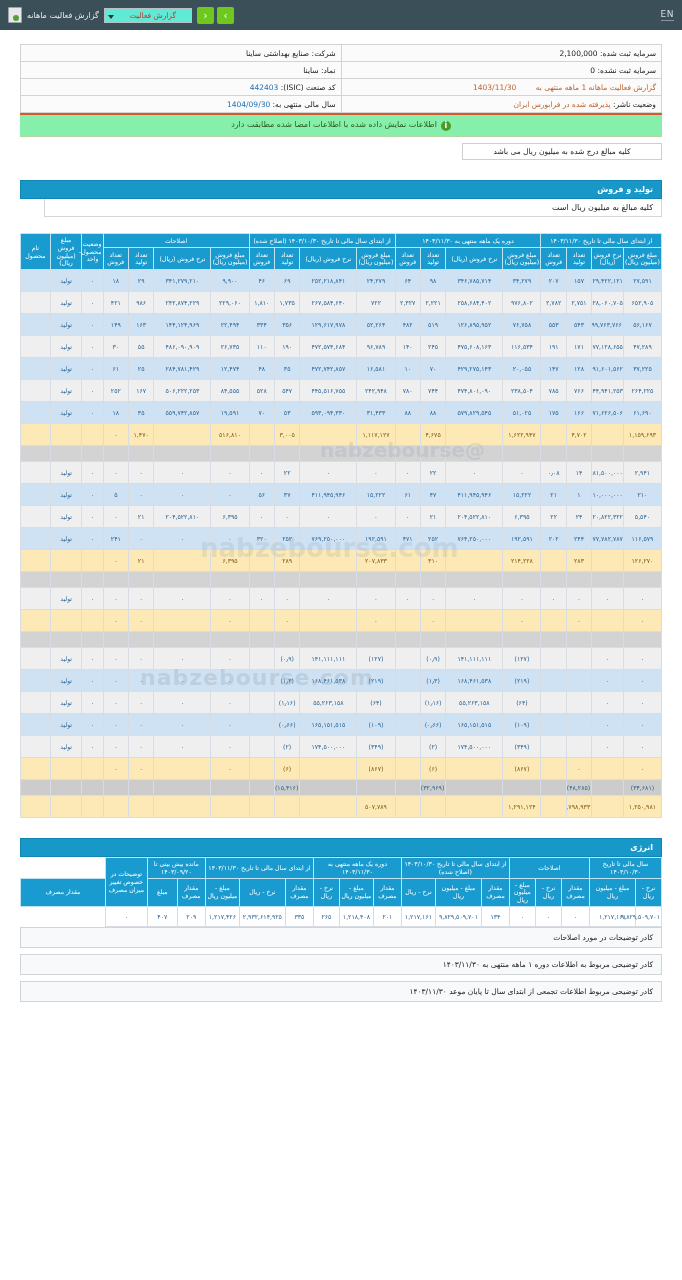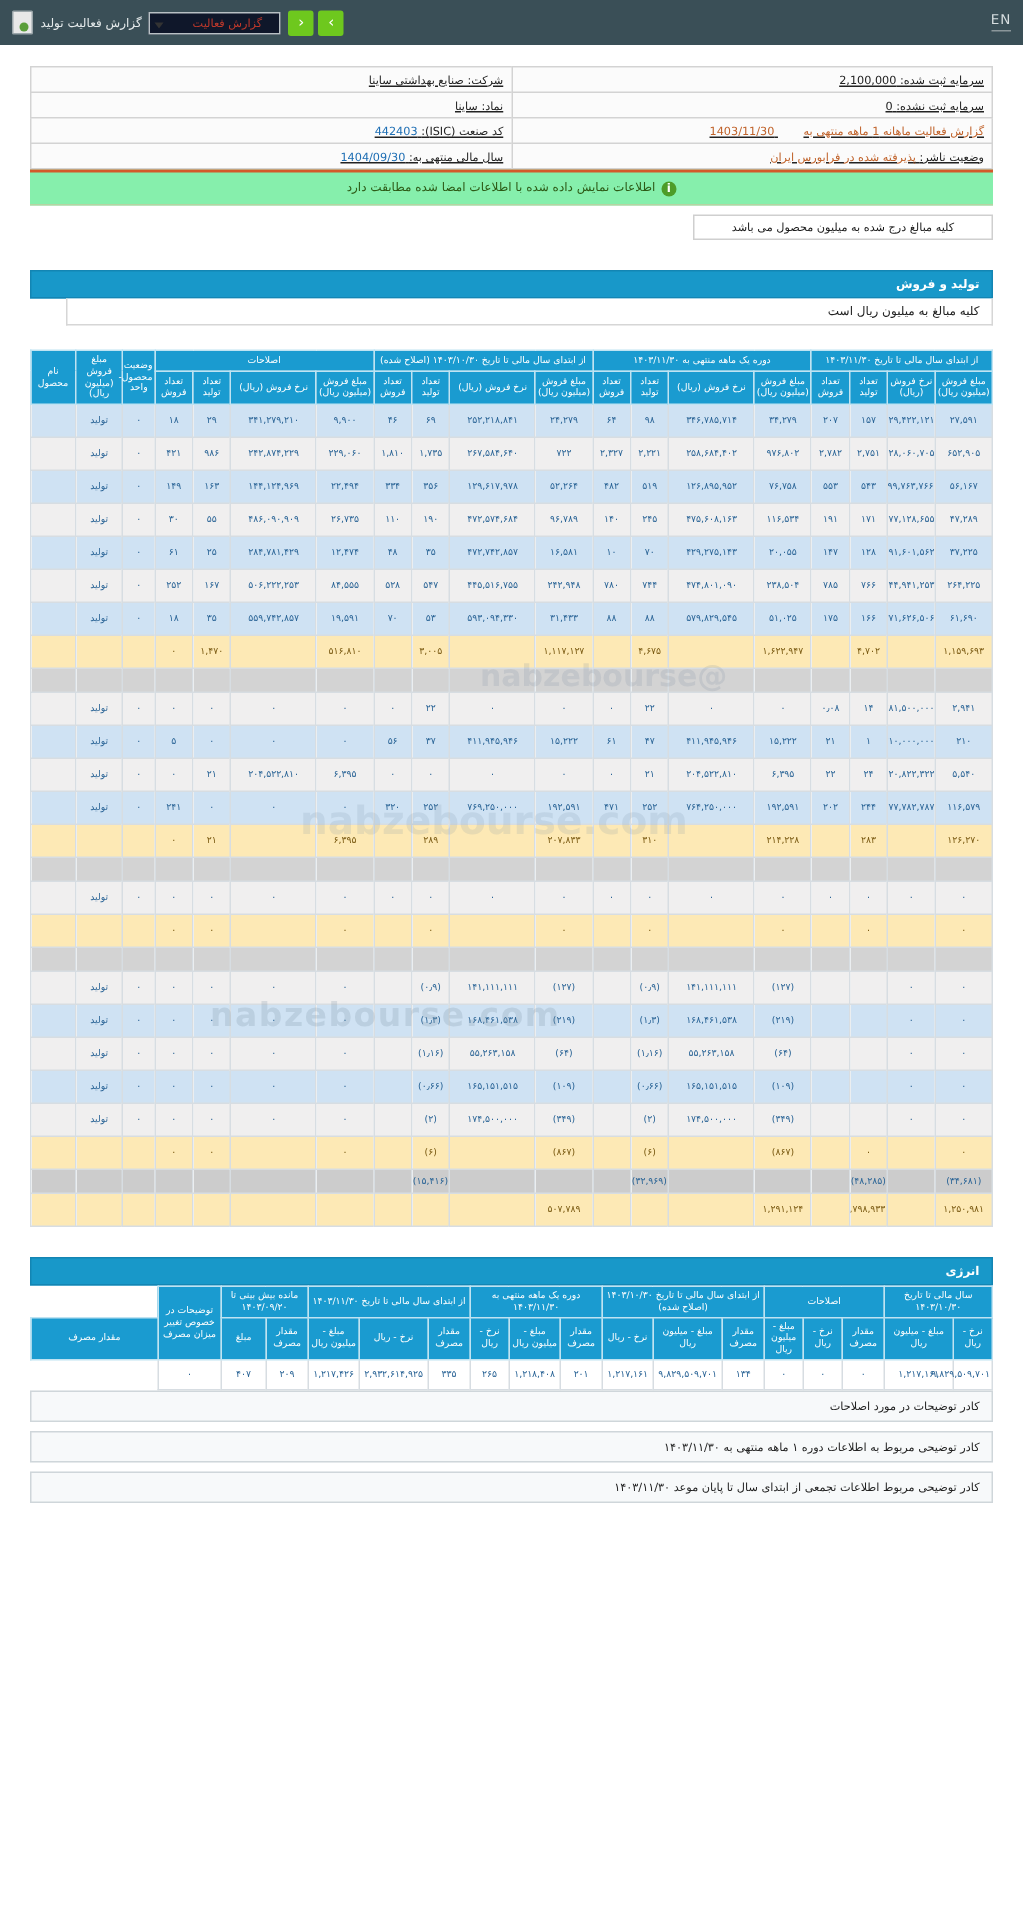--- a/index.html
+++ b/index.html
@@ -32,29 +32,29 @@
     position: relative;
   }
   .tb-icon::after {
     content: "";
     position: absolute; right: 2px; bottom: 1px;
     width: 6px; height: 6px; border-radius: 50%;
     background: #5a9e3a;
   }
   .tb-title { color: #e6ebec; font-size: 8px; white-space: nowrap; }
   .tb-select {
-    background: #0f172a;
+    background: #5eead4;
     border: 1px solid #b8c0c4;
     height: 15px; width: 88px;
     font-size: 7.5px;
     color: #c0392b;
-    text-align: left;
+    text-align: center;
     line-height: 13px;
     position: relative;
-    padding-left: 28px;
+    padding-left: 10px;
   }
   .tb-select::after {
     content: "";
     position: absolute; left: 3px; top: 6px;
     border-left: 3px solid transparent;
     border-right: 3px solid transparent;
     border-top: 4px solid #333;
   }
   .navgrp { display: flex; gap: 3px; margin-right: 6px; }
   .navbtn {
@@ -84,21 +84,21 @@
     font-size: 7.5px;
     margin-top: 4px;
   }
   table.info td {
     border: 1px solid #d3d3d3;
     height: 17px;
     padding: 1px 5px;
     background: #fbfbfb;
     white-space: nowrap;
   }
-  table.info td.lbl { color: #222; text-decoration: underline; }
+  table.info td.lbl { color: #222; }
   .val-blue { color: #1f6fb4; text-align: right; }
   .val-dark { color: #222; }
   .val-orange { color: #c0622a; margin-left: 17px; }
 
   .notice {
     width: 642px;
     background: #86efac;
     border-top: 2px solid #d45a2a;
     border-bottom: 1px solid #b6d3a3;
     color: #2d5a16;
@@ -244,21 +244,21 @@
 <body>
 
 <div class="topbar">
   <div class="en-label">EN</div>
   <div class="topbar-right">
     <div class="navgrp">
       <div class="navbtn">›</div>
       <div class="navbtn">‹</div>
     </div>
     <div class="tb-select">گزارش فعالیت</div>
-    <div class="tb-title">گزارش فعالیت تولید</div>
+    <div class="tb-title">گزارش فعالیت ماهانه</div>
     <div class="tb-icon"></div>
   </div>
 </div>
 
 <div class="page">
 
   <table class="info">
     <tbody>
         <tr>
       <td class="lbl" style="width:50%">
@@ -294,21 +294,21 @@
         <span class="val-blue">1404/09/30</span>
       </td>
     </tr>
   </tbody>
     </table>
 
   <div class="notice">
     <span class="i-icon">i</span><span>اطلاعات نمایش داده شده با اطلاعات امضا شده مطابقت دارد</span>
   </div>
 
-  <div class="unitnote">کلیه مبالغ درج شده به میلیون محصول می باشد</div>
+  <div class="unitnote">کلیه مبالغ درج شده به میلیون ریال می باشد</div>
 
   <div class="sec-bar">تولید و فروش</div>
   <div class="sec-sub">کلیه مبالغ به میلیون ریال است</div>
 
   <div class="grid-wrap">
     <div class="wm wm-c">@nabzebourse</div>
     <div class="wm wm-d">nabzebourse.com</div>
     <div class="wm wm-a">nabzebourse.com</div>
 
     <table class="grid">

